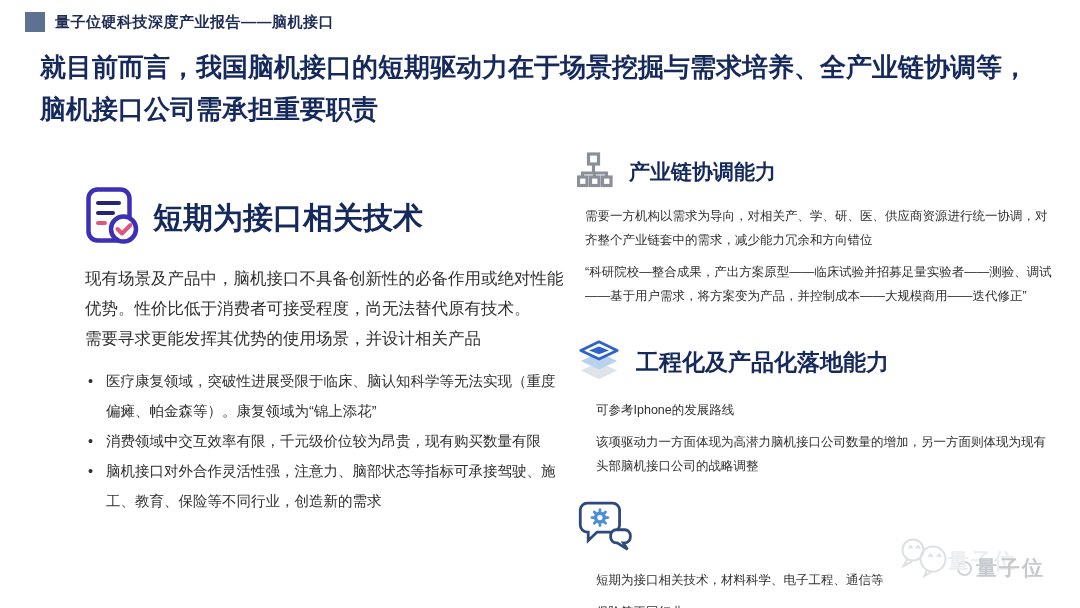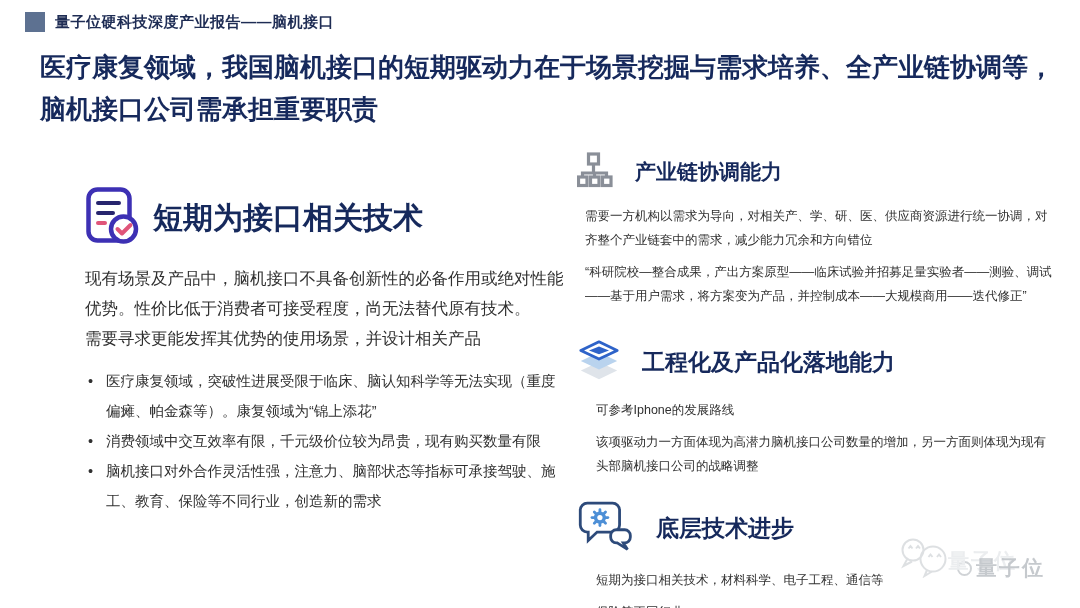--- a/index.html
+++ b/index.html
@@ -26,21 +26,21 @@
   .left-title{font-size:30px;font-weight:bold;color:#16295c;}
   .left-paras{margin-top:13px;font-size:16.5px;line-height:30px;color:#303030;}
   .left-paras p{margin:0;}
   .left-bullets{margin-top:13px;font-size:14.5px;line-height:30px;color:#303030;}
   .bullet-item{position:relative;padding-left:21px;}
   .bullet-item::before{content:"•";position:absolute;left:3px;top:0;color:#303030;}
 
   
   .right-col{position:absolute;left:577px;top:152px;width:487px;}
   .r-section{position:relative;}
-  .r-head{display:flex;align-items:center;gap:21px;}
+  .r-head{display:flex;align-items:center;gap:15px;}
   .r-title{font-weight:bold;color:#16295c;}
   .sec-1 .r-title{font-size:21px;}
   .sec-2 .r-title,.sec-3 .r-title{font-size:23px;}
   .r-body{margin-top:12px;font-size:12.5px;line-height:24px;color:#303030;}
   .r-body p{margin:8px;}
   .sec-2{margin-top:30px;}
   .sec-3{margin-top:22px;}
   .sec-2 .r-body,.sec-3 .r-body{padding-left:11px;}
 
   
@@ -54,21 +54,21 @@
 <body>
 
 <div class="slide">
 
   <div class="header">
     <div class="header-square"></div>
     <div class="header-title">量子位硬科技深度产业报告——脑机接口</div>
   </div>
 
   <div class="banner">
-    <div>医疗康复领域，我国脑机接口的短期驱动力在于场景挖掘与需求培养、全产业链协调等，</div>
+    <div>就目前而言，我国脑机接口的短期驱动力在于场景挖掘与需求培养、全产业链协调等，</div>
     <div>脑机接口公司需承担重要职责</div>
   </div>
 
   <div class="left-col">
     <div class="left-head">
       <span>
         <svg width="54" height="60" viewBox="0 0 54 60">
           <rect x="3.5" y="3.5" width="41" height="51" rx="9" fill="#ffffff" stroke="#3d30b4" stroke-width="4.5"></rect>
           <line x1="13" y1="17" x2="34" y2="17" stroke="#27256e" stroke-width="4" stroke-linecap="round"></line>
           <line x1="13" y1="27" x2="28" y2="27" stroke="#27256e" stroke-width="4" stroke-linecap="round"></line>
@@ -140,21 +140,20 @@
               <rect x="23" y="8" width="3" height="20" rx="1.5"></rect>
               <rect x="23" y="8" width="3" height="20" rx="1.5" transform="rotate(45 24.5 18)"></rect>
               <rect x="23" y="8" width="3" height="20" rx="1.5" transform="rotate(90 24.5 18)"></rect>
               <rect x="23" y="8" width="3" height="20" rx="1.5" transform="rotate(135 24.5 18)"></rect>
               <circle cx="24.5" cy="18" r="6.5"></circle>
             </g>
             <circle cx="24.5" cy="18" r="2.8" fill="#ffffff"></circle>
             <path d="M42 31 h9 a6 6 0 0 1 6 6 v2 a6 6 0 0 1 -6 6 h-1.5 l4.5 7 -11 -7 h-1 a6 6 0 0 1 -6 -6 v-2 a6 6 0 0 1 6 -6 z" fill="#ffffff" stroke="#2d4a7a" stroke-width="3"></path>
           </svg>
         </span>
-        <span class="r-title">底层技术进步</span>
       </div>
       <div class="r-body">
         <p>短期为接口相关技术，材料科学、电子工程、通信等</p>
         <p>保险等不同行业</p>
       </div>
     </div>
 
   </div>
 
   <div class="watermark">

